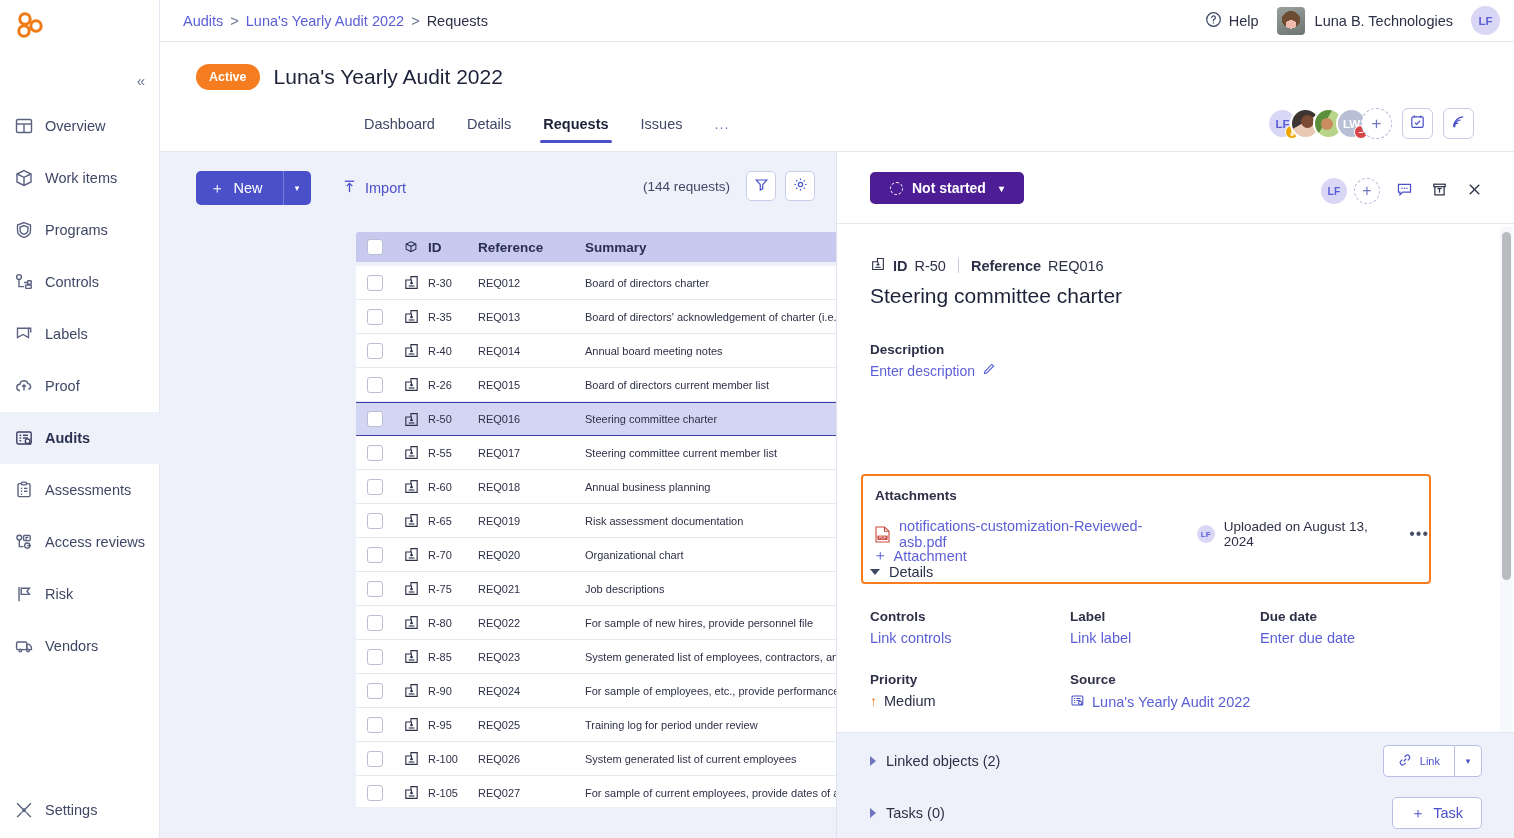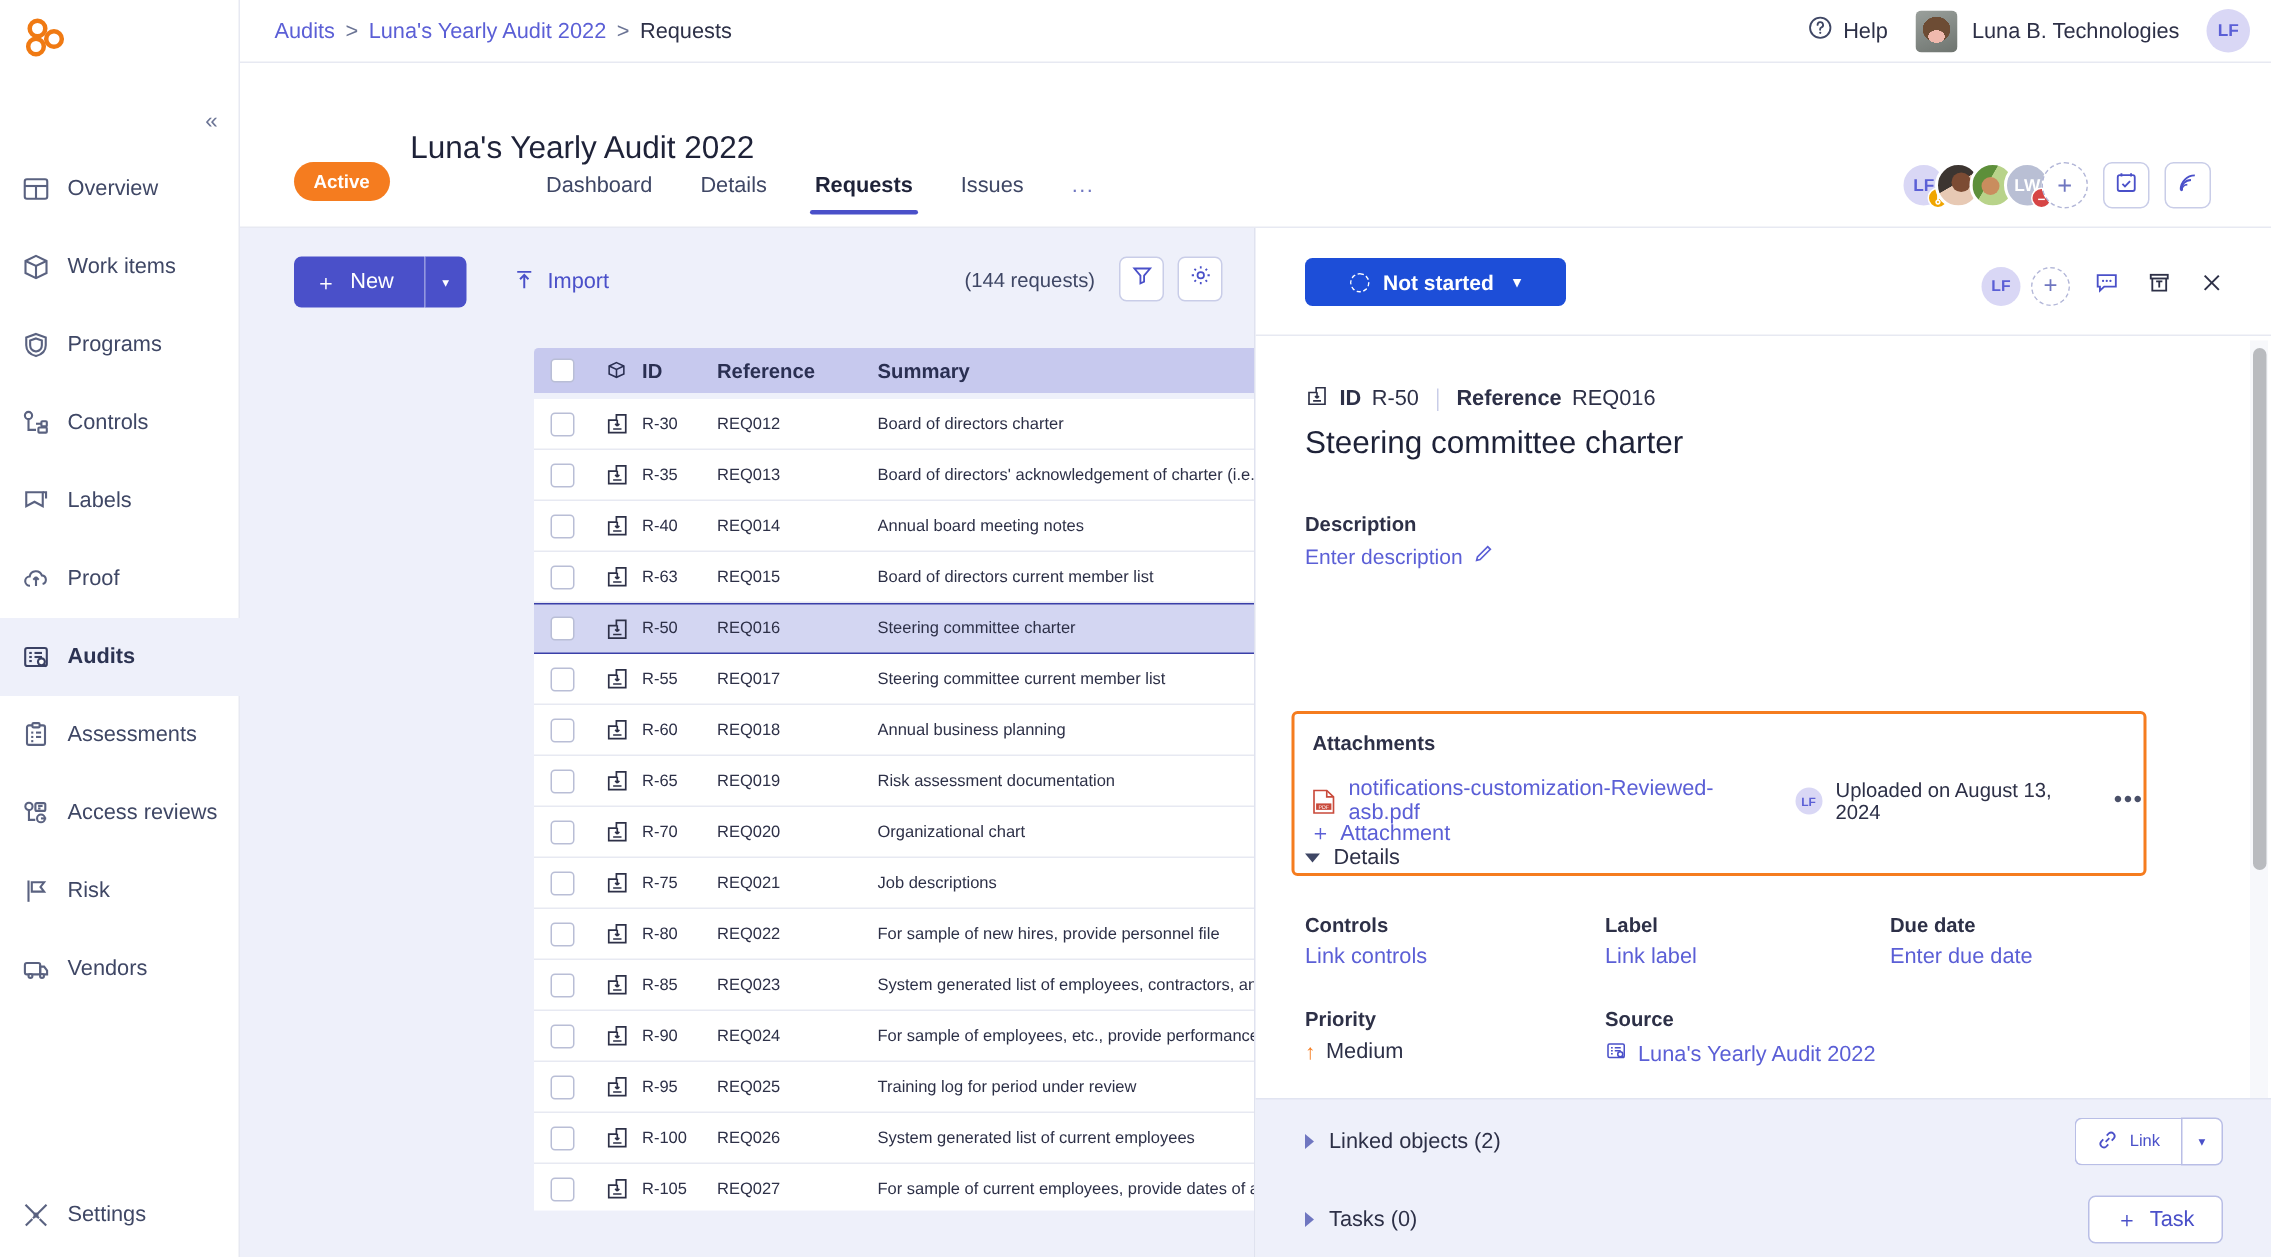--- a/index.html
+++ b/index.html
@@ -66,21 +66,21 @@
   }
 
   
   #page-header {
     position: absolute; left: 160px; top: 42px; width: 1354px; height: 110px;
     background: #fff; border-bottom: 1px solid #e7e9f2;
   }
   #title-row { position: absolute; left: 36px; top: 22px; display: flex; align-items: center; gap: 14px; }
   #status-pill {
     background: #f57c1f; color: #fff; font-size: 12.5px; font-weight: bold;
-    padding: 6px 13px; border-radius: 13px; cursor: pointer; margin-top: 44px;
+    padding: 6px 13px; border-radius: 13px; cursor: pointer;
   }
   #audit-title { font-size: 21px; color: #1e2238; }
   #tabs { position: absolute; left: 188px; top: 74px; display: flex; gap: 0; }
   .tab {
     font-size: 14.5px; color: #3f4765; padding: 0 16px 11px 16px; cursor: pointer;
     position: relative; white-space: nowrap;
   }
   .tab.active { font-weight: bold; color: #1e2238; }
   .tab.active::after {
     content: ""; position: absolute; left: 13px; right: 13px; bottom: 0;
@@ -176,22 +176,22 @@
   
   #detail-panel {
     position: absolute; left: 836px; top: 152px; width: 678px; height: 686px;
     background: #fff; border-left: 1px solid #dfe2ef;
   }
   #detail-head {
     position: absolute; left: 0; top: 0; width: 678px; height: 72px;
     border-bottom: 1px solid #e7e9f2;
   }
   #not-started {
-    position: absolute; left: 33px; top: 20px; height: 32px; background: #1d4ed8; color: #fff;
-    border: none; border-radius: 5px; font-size: 14px; font-weight: bold; padding: 0 30px;
+    position: absolute; left: 33px; top: 20px; height: 32px; background: #4c1d95; color: #fff;
+    border: none; border-radius: 5px; font-size: 14px; font-weight: bold; padding: 0 20px;
     display: flex; align-items: center; gap: 9px; cursor: pointer; font-family: inherit;
   }
   #ns-circle { width: 13px; height: 13px; border: 1.6px dashed #ffffff; border-radius: 50%; flex: none; }
   #detail-head-actions { position: absolute; right: 30px; top: 26px; display: flex; align-items: center; gap: 13px; }
   #dh-avatar { width: 26px; height: 26px; border-radius: 50%; background: #d9d7f5; color: #5b5fd6;
     font-size: 10.5px; font-weight: bold; display: flex; align-items: center; justify-content: center; cursor: pointer; }
   #dh-add { width: 26px; height: 26px; border-radius: 50%; border: 1.3px dashed #b3b7d8; color: #6f76c0;
     font-size: 16px; display: flex; align-items: center; justify-content: center; cursor: pointer; margin-left: -6px; }
   .dh-icon { width: 22px; height: 22px; display: flex; align-items: center; justify-content: center; cursor: pointer; color: #4a50c9; }
 
@@ -554,21 +554,21 @@
             <div class="c-check">
               <span class="cb"></span>
             </div>
             <div class="c-ico">
               <svg viewBox="0 0 18 18" width="17" height="17" fill="none" stroke="#2d3047" stroke-width="1.2">
                 <path d="M3 6.4h5.4V2.8h6.6v12.4H3z"></path>
                 <path d="M6.1 12.7h5.9"></path>
                 <path d="M9 6.2v4.4m0 0-1.5-1.5M9 10.6l1.5-1.5"></path>
               </svg>
             </div>
-            <div class="c-id">R-63</div>
+            <div class="c-id">R-26</div>
             <div class="c-ref">REQ015</div>
             <div class="c-sum">Board of directors current member list</div>
           </div>
           <div class="row selected">
             <div class="c-check">
               <span class="cb"></span>
             </div>
             <div class="c-ico">
               <svg viewBox="0 0 18 18" width="17" height="17" fill="none" stroke="#2d3047" stroke-width="1.2">
                 <path d="M3 6.4h5.4V2.8h6.6v12.4H3z"></path>

